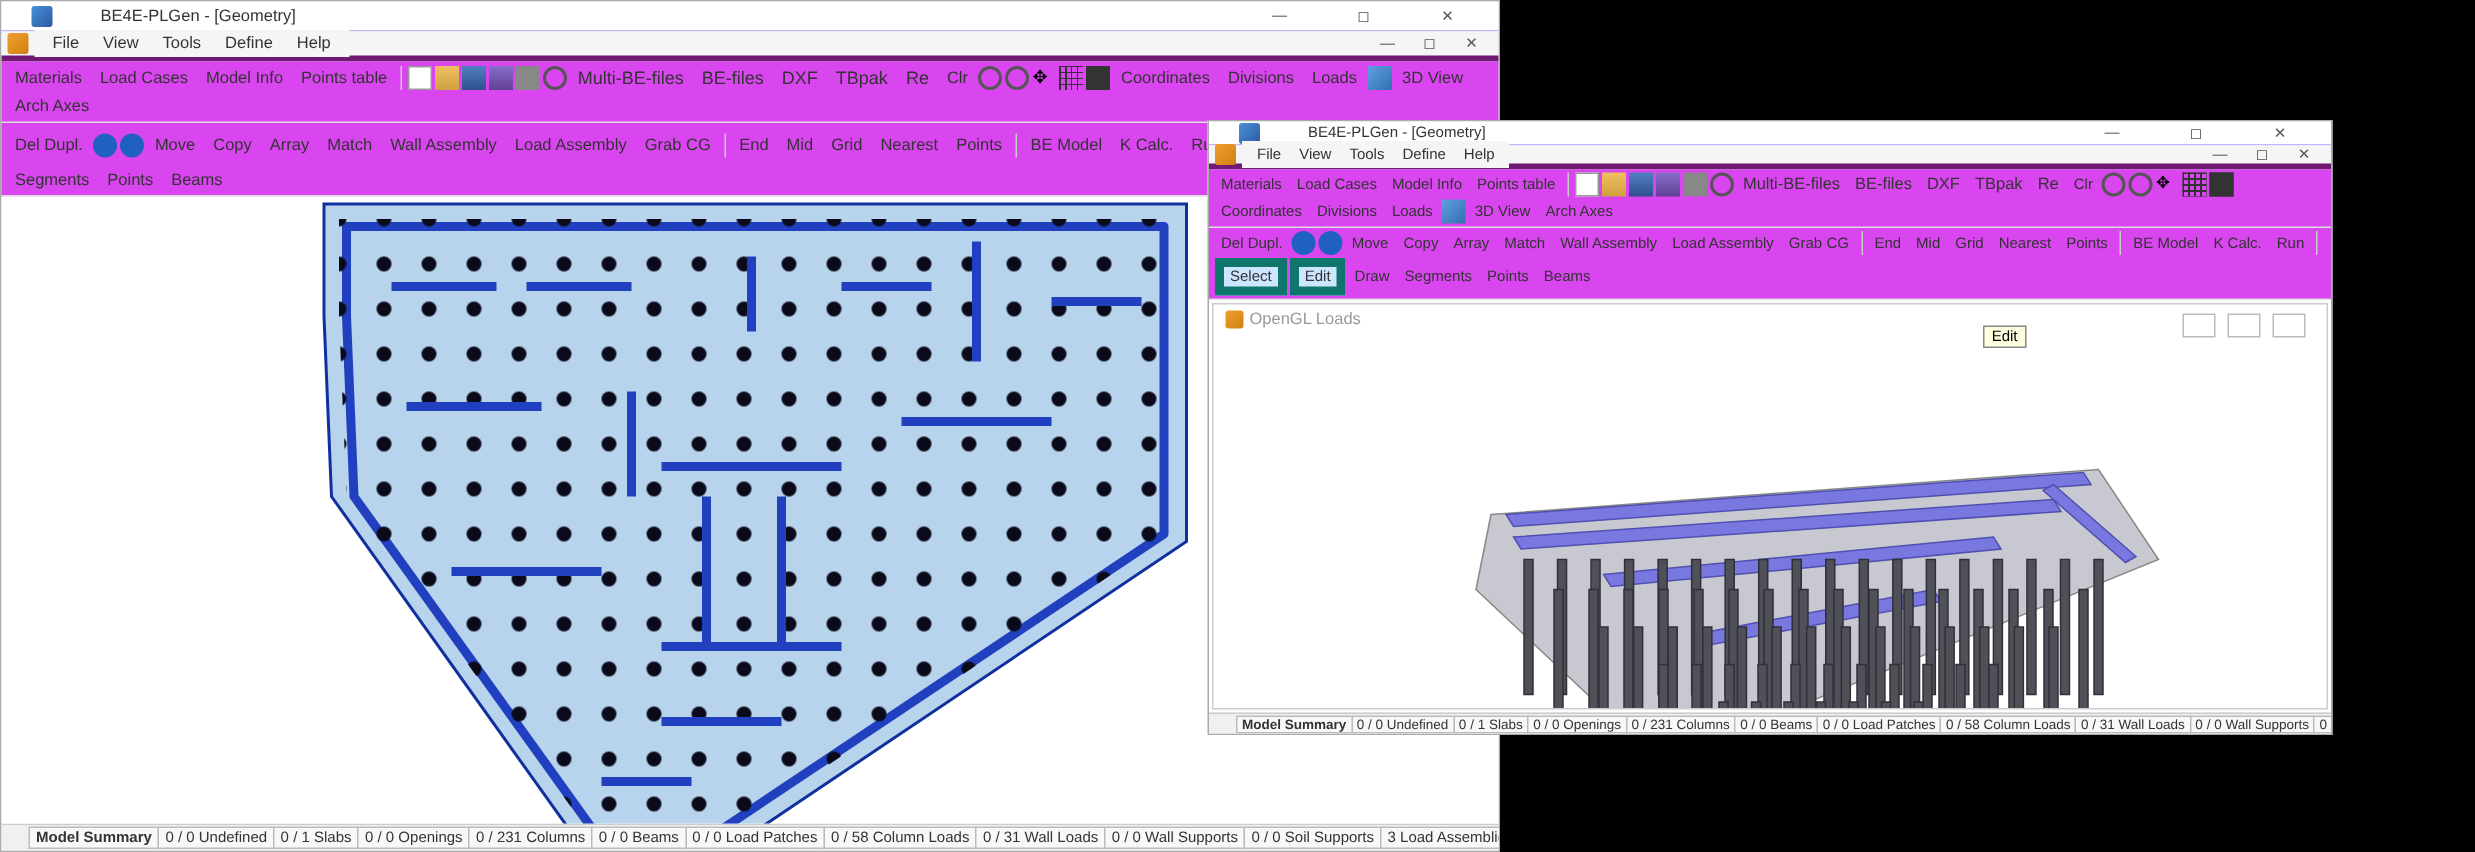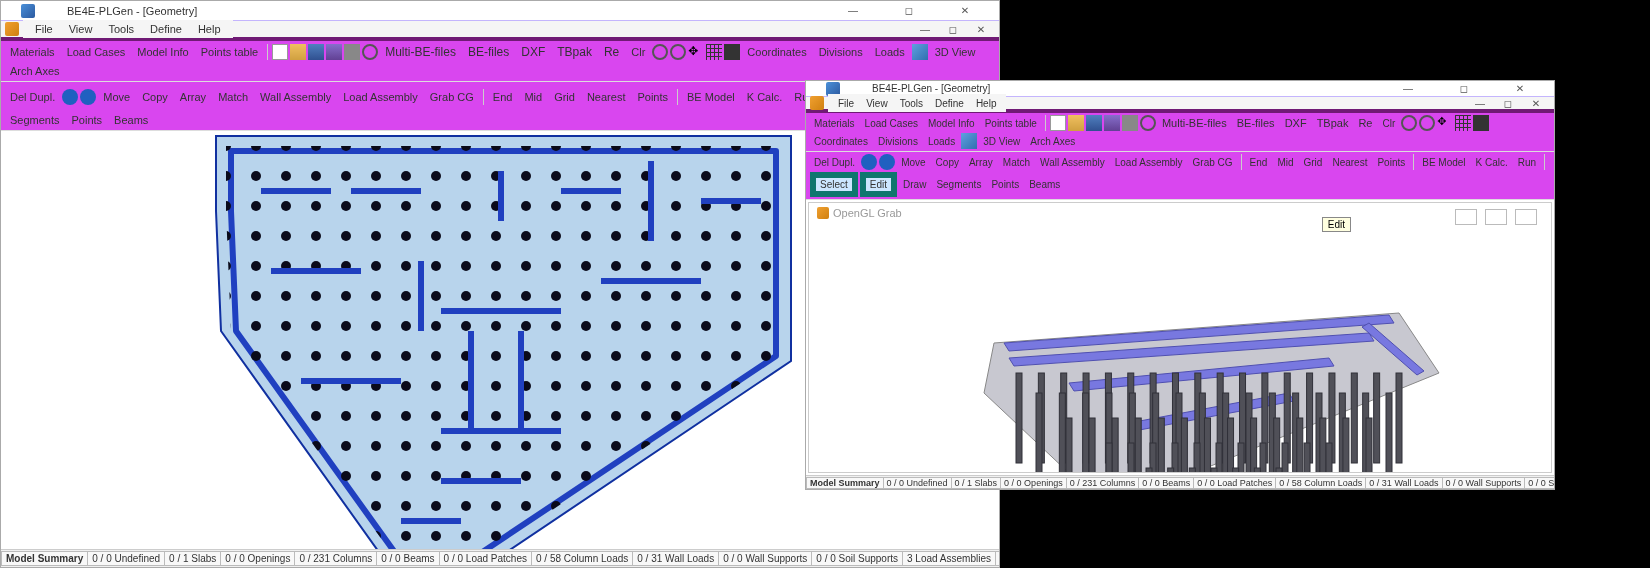--- a/index.html
+++ b/index.html
@@ -23,21 +23,21 @@
   .ico-new { background: #fff; border: 1px solid #999; }
   .ico-open { background: linear-gradient(#f0c060,#d0a040); }
   .ico-save { background: linear-gradient(#5080c0,#305090); }
   .ico-print { background: #888; }
   .ico-arrow-l { background: #2060c0; border-radius: 50%; }
   .ico-arrow-r { background: #2060c0; border-radius: 50%; }
   .ico-zoom { border: 2px solid #555; border-radius: 50%; width: 12px; height: 12px; }
   .ico-grid { background: repeating-linear-gradient(#333 0 1px, transparent 1px 4px), repeating-linear-gradient(90deg,#333 0 1px, transparent 1px 4px); }
   .ico-3d { background: linear-gradient(135deg,#60a0e0,#3070b0); }
   .canvas { flex: 1; background: #fff; position: relative; overflow: hidden; }
-  .statusbar { height: 18px; background: #f0f0f0; border-top: 1px solid #ccc; display: flex; align-items: center; font-size: 10px; color: #333; padding: 0 0; gap: 0; white-space: nowrap; overflow: hidden; }
+  .statusbar { height: 18px; background: #f0f0f0; border-top: 1px solid #ccc; display: flex; align-items: center; font-size: 10px; color: #333; padding: 0 18px; gap: 0; white-space: nowrap; overflow: hidden; }
   .statusbar .cell { border: 1px solid #bbb; padding: 1px 4px; margin-right: -1px; background: #f8f8f8; }
   .statusbar .cell.first { font-weight: bold; }
   
   .plan-svg { position: absolute; left: 0; top: 0; }
   
   .gl-toolbar { position: absolute; right: 14px; top: 6px; display: flex; gap: 8px; }
   .gl-toolbar .gl-btn { width: 22px; height: 16px; background: #fff; border: 1px solid #bbb; }
   .gl-label { position: absolute; left: 8px; top: 4px; color: #999; font-size: 11px; display: flex; align-items: center; gap: 4px; }
   .gl-label .app-icon { width: 12px; height: 12px; background: linear-gradient(135deg,#f0a030,#d08010); border-radius: 2px; }
   .edit-tag { position: absolute; right: 200px; top: 14px; border: 1px solid #888; background: #ffffe0; padding: 1px 5px; font-size: 10px; }
@@ -266,21 +266,21 @@
     <span class="tb-btn selected">Select</span>
     <span class="tb-btn selected">Edit</span>
     <span class="tb-btn">Draw</span>
     <span class="tb-btn">Segments</span>
     <span class="tb-btn">Points</span>
     <span class="tb-btn">Beams</span>
   </div>
   <div class="canvas" style="border:1px solid #ccc; margin:2px;">
     <div class="gl-label">
       <span class="app-icon"></span>
-      <span>OpenGL Grab</span>
+      <span>OpenGL Loads</span>
     </div>
     <div class="gl-toolbar">
       <span class="gl-btn"></span>
       <span class="gl-btn"></span>
       <span class="gl-btn"></span>
     </div>
     <div class="edit-tag">Edit</div>
 
     <svg width="750" height="300" style="position:absolute;left:0;top:20px">
 

